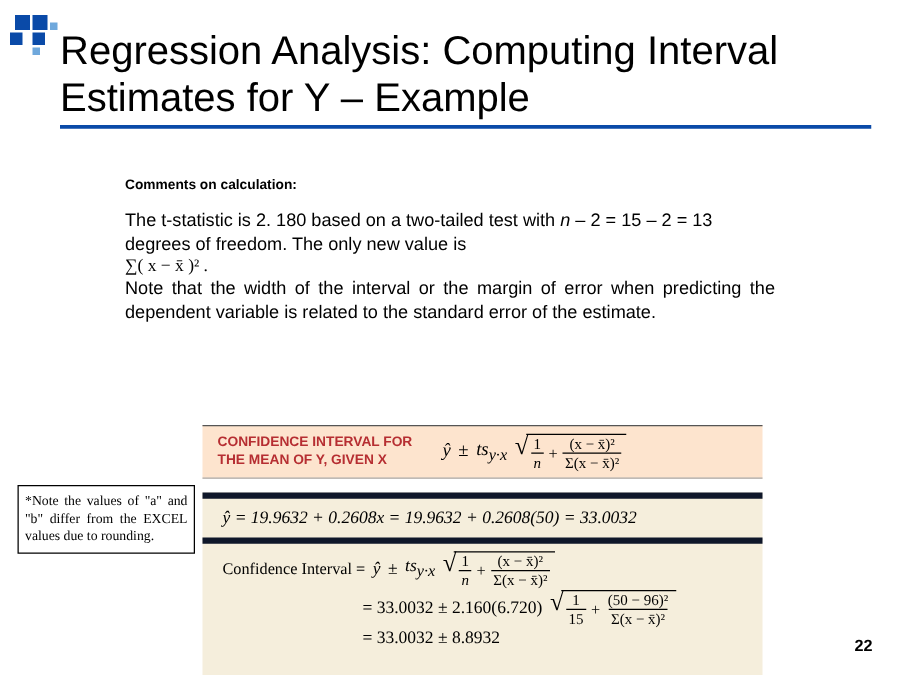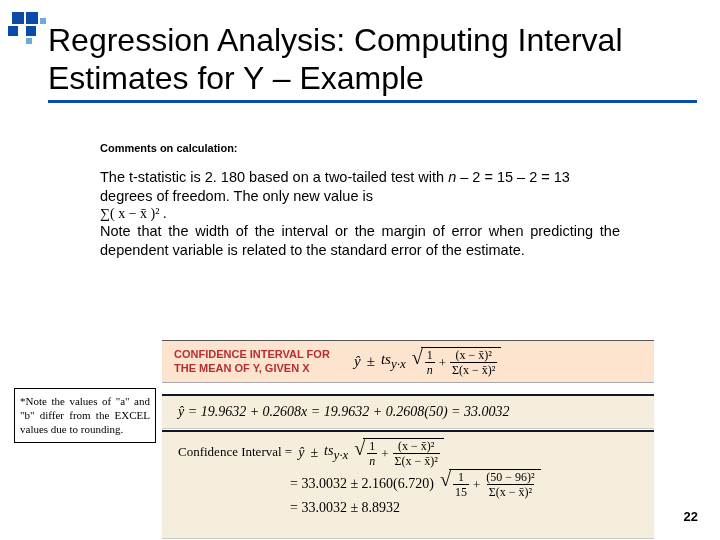--- a/index.html
+++ b/index.html
@@ -73,21 +73,21 @@
   .page-num {
     position: absolute;
     bottom: 16px;
     right: 22px;
     font-size: 13px;
     font-weight: 700;
   }
   .math-block {
     position: absolute;
     left: 162px;
-    width: 492px;
+    width: 448px;
     font-family: "Times New Roman", serif;
     box-sizing: border-box;
   }
   .mb-pink {
     top: 340px;
     background: #fde4ce;
     border-top: 1px solid #555;
     border-bottom: 1px solid #aaa;
     padding: 6px 12px;
     display: flex;
@@ -103,21 +103,21 @@
     text-transform: uppercase;
   }
   .mb-pink .frm {
     font-size: 15px;
     display: flex;
     align-items: center;
     gap: 6px;
   }
   .mb-cream {
     background: #f5eedc;
-    border-top: 2px solid #0f172a;
+    border-top: 5px solid #0f172a;
     border-bottom: 1px solid #ccc;
   }
   .mb1 {
     top: 394px;
     padding: 8px 16px;
     font-size: 14px;
     display: flex;
     align-items: center;
     gap: 6px;
   }

